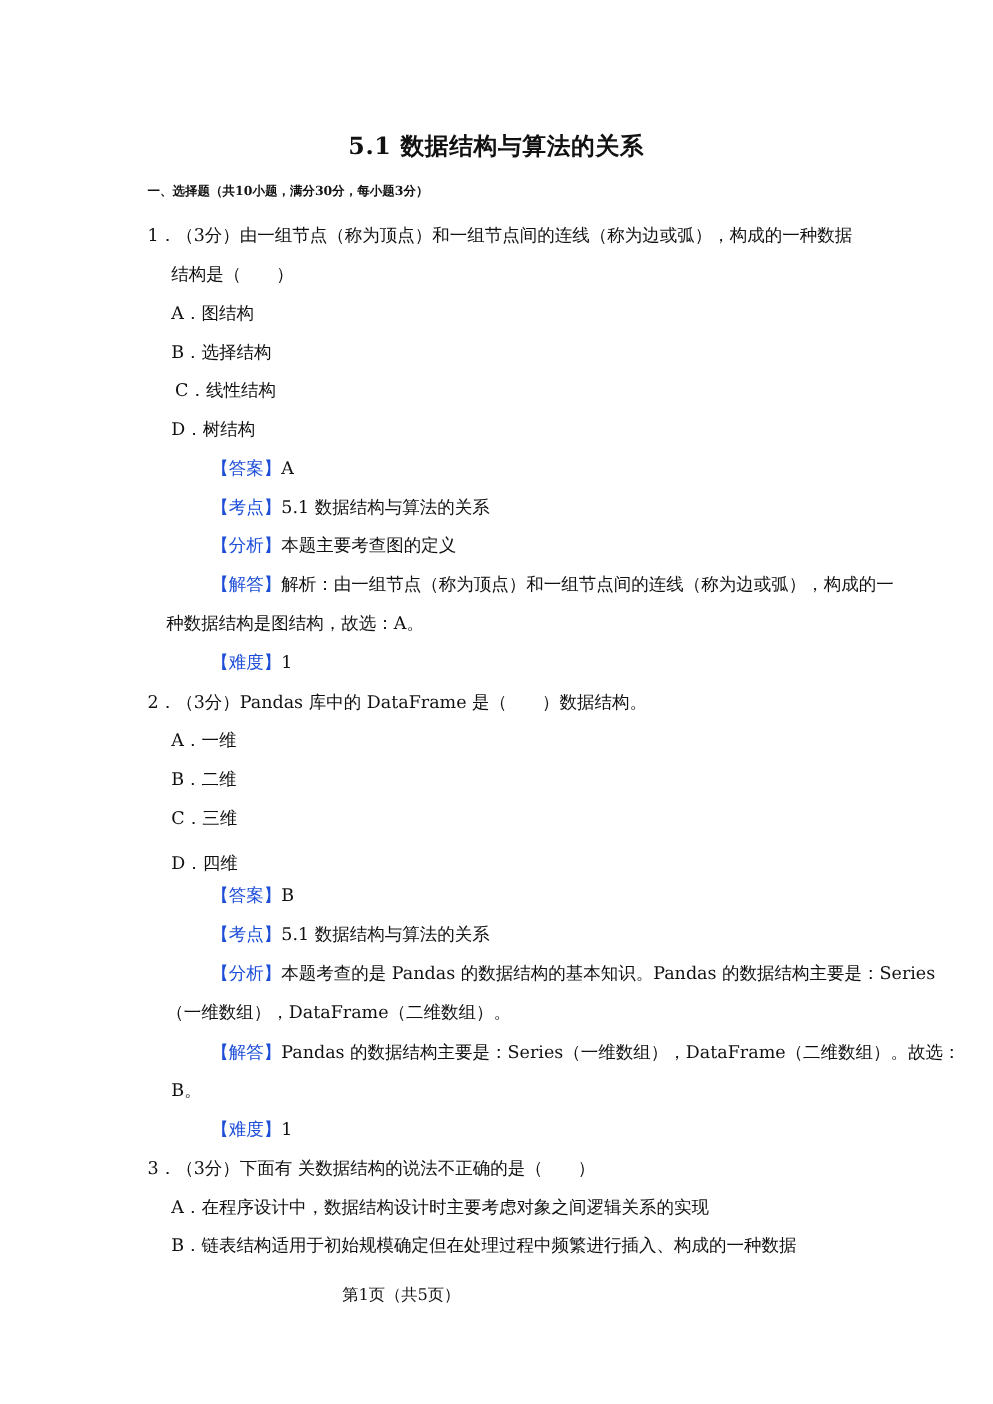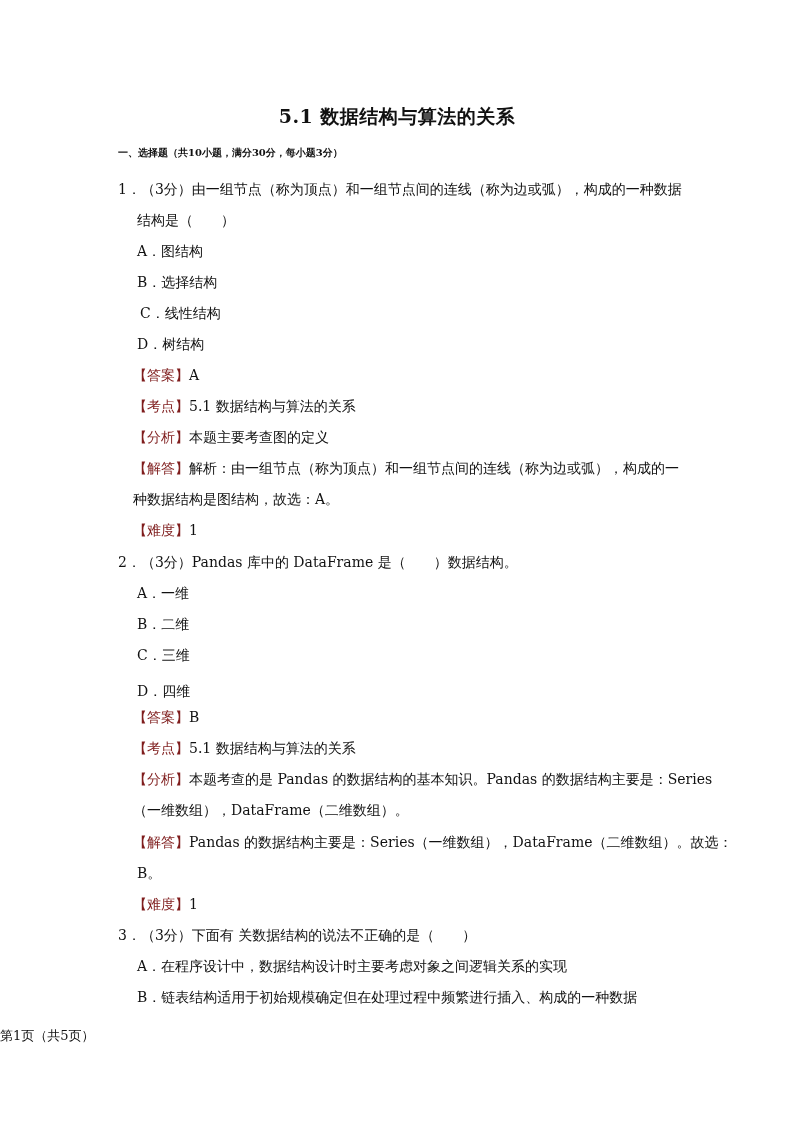--- a/index.html
+++ b/index.html
@@ -3,22 +3,22 @@
 <meta charset="utf-8">
 <style>
   html, body { margin:0; padding:0; background:#ffffff; }
   body { width:794px; height:1123px; position:relative; overflow:hidden;
     font-family:"DejaVu Serif","Liberation Serif",serif; color:#111; }
   .page { position:absolute; left:0; top:0; width:794px; height:1123px; }
   .title { position:absolute; left:0; width:794px; top:104px; text-align:center;
     font-size:19px; font-weight:bold; letter-spacing:0.5px; }
   .section { position:absolute; left:118px; top:146px; font-size:10px; font-weight:bold; }
   .line { position:absolute; font-size:14px; white-space:nowrap; line-height:18px; }
-  .tag { color:#7f1d1d; }
-  .footer { position:absolute; left:0; width:642px; top:1027px; font-size:13px; }
+  .tag { color:#1d4ed8;margin-left:36px; }
+  .footer { position:absolute; left:0; width:642px; top:1027px; text-align:center; font-size:13px; }
 </style>
 </head>
 <body>
 
 <div class="page">
   <div class="title">5.1  数据结构与算法的关系</div>
   <div class="section">一、选择题（共10小题，满分30分，每小题3分）</div>
 
   <div class="line" style="left:118px;top:180px">1．（3分）由一组节点（称为顶点）和一组节点间的连线（称为边或弧），构成的一种数据</div>
   <div class="line" style="left:137px;top:211px">结构是（　　）</div>

